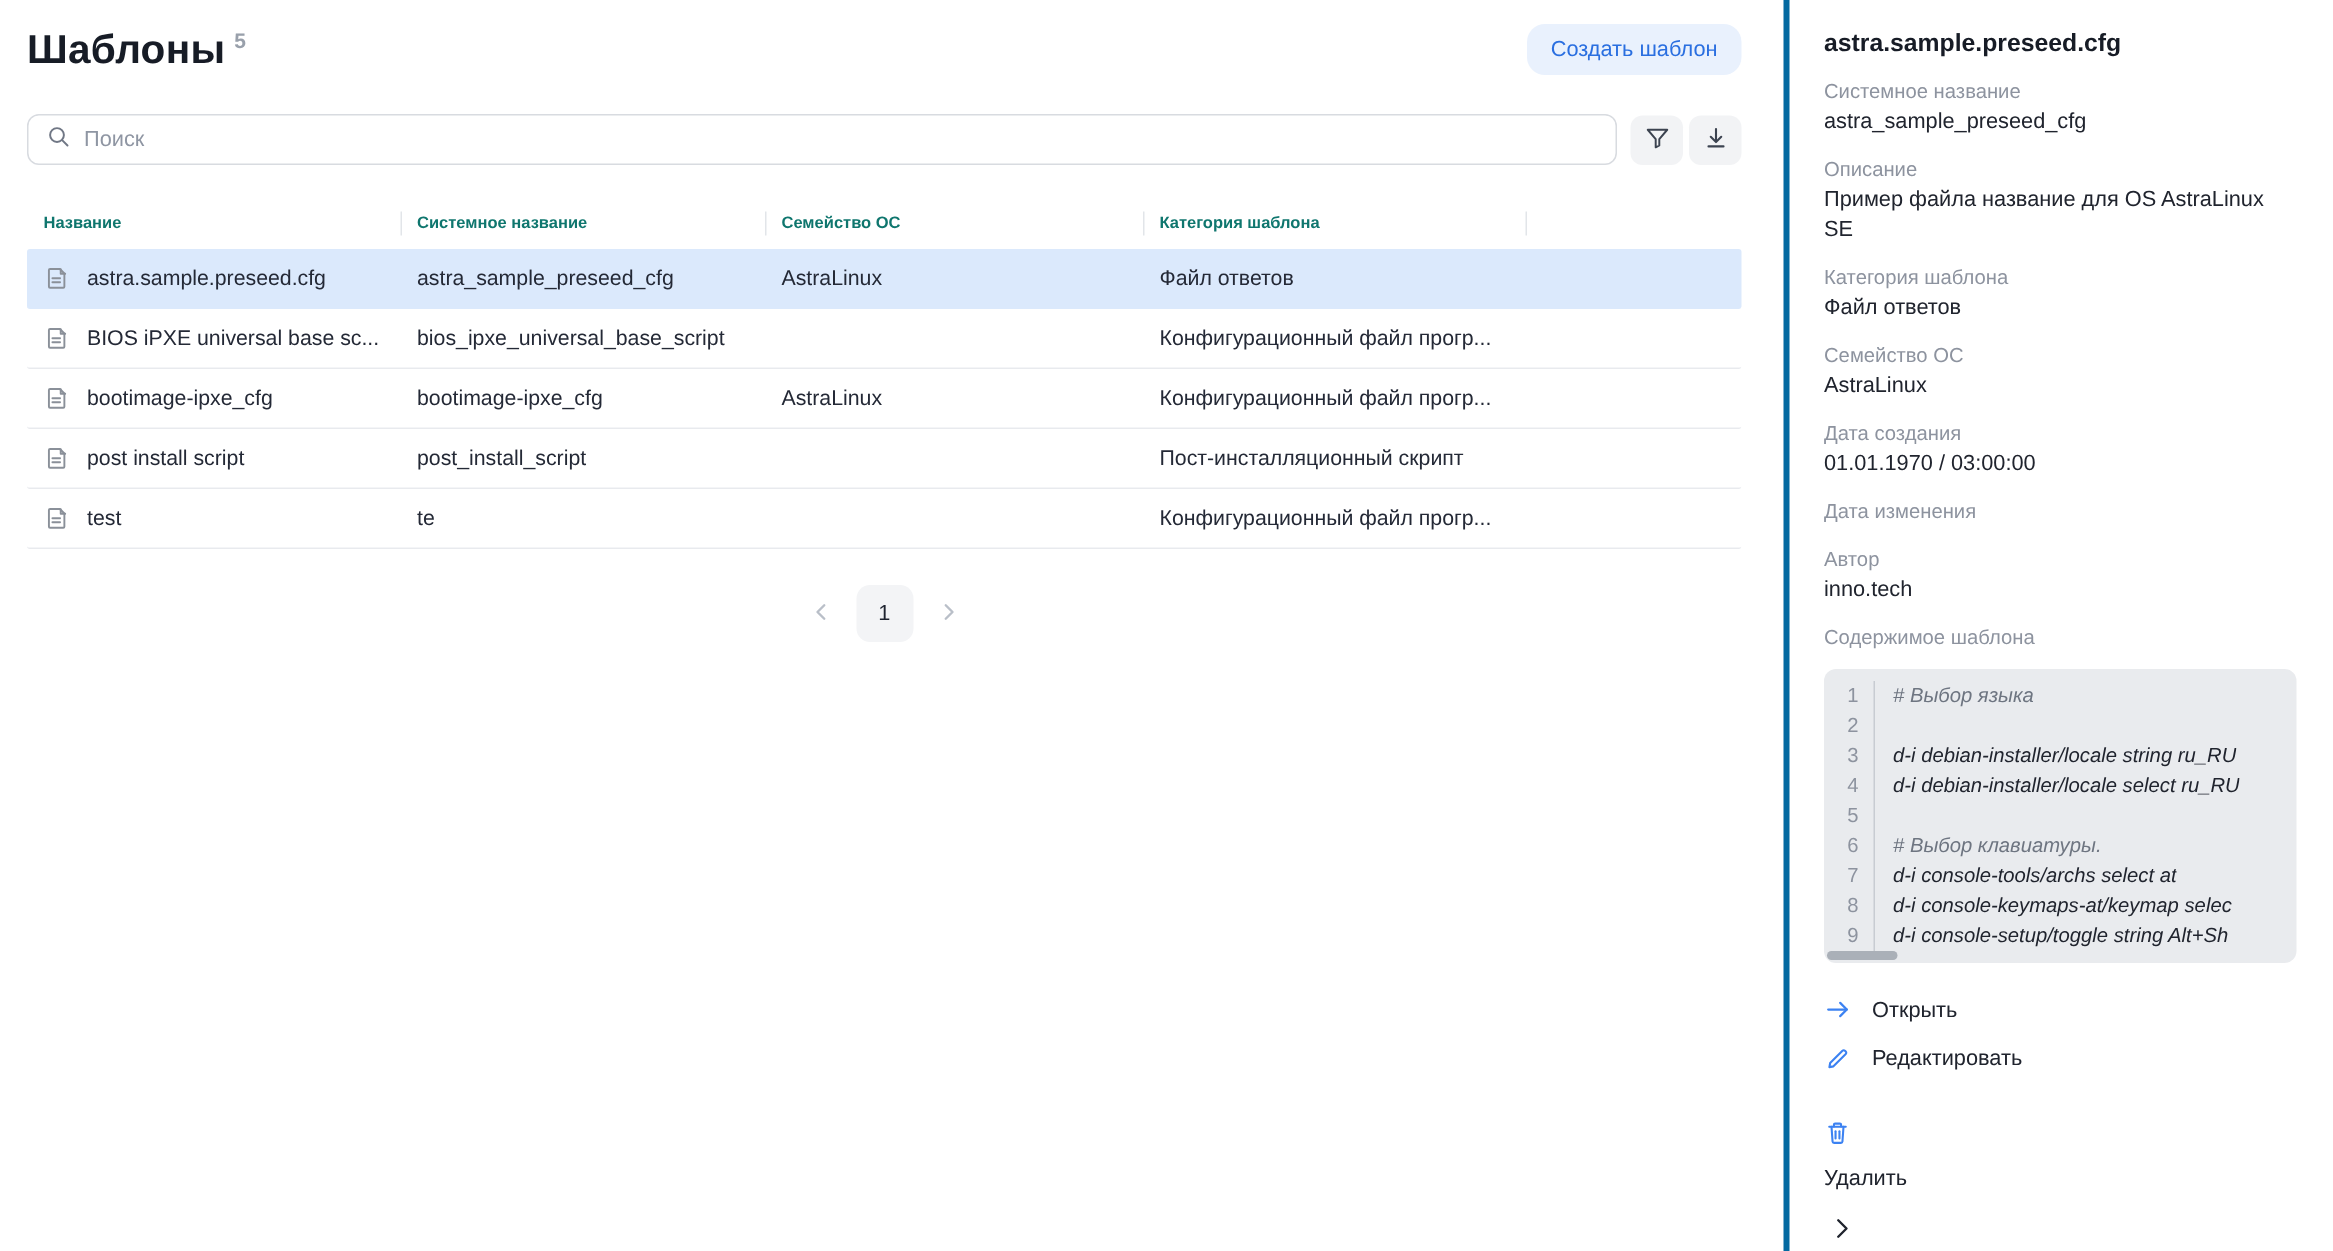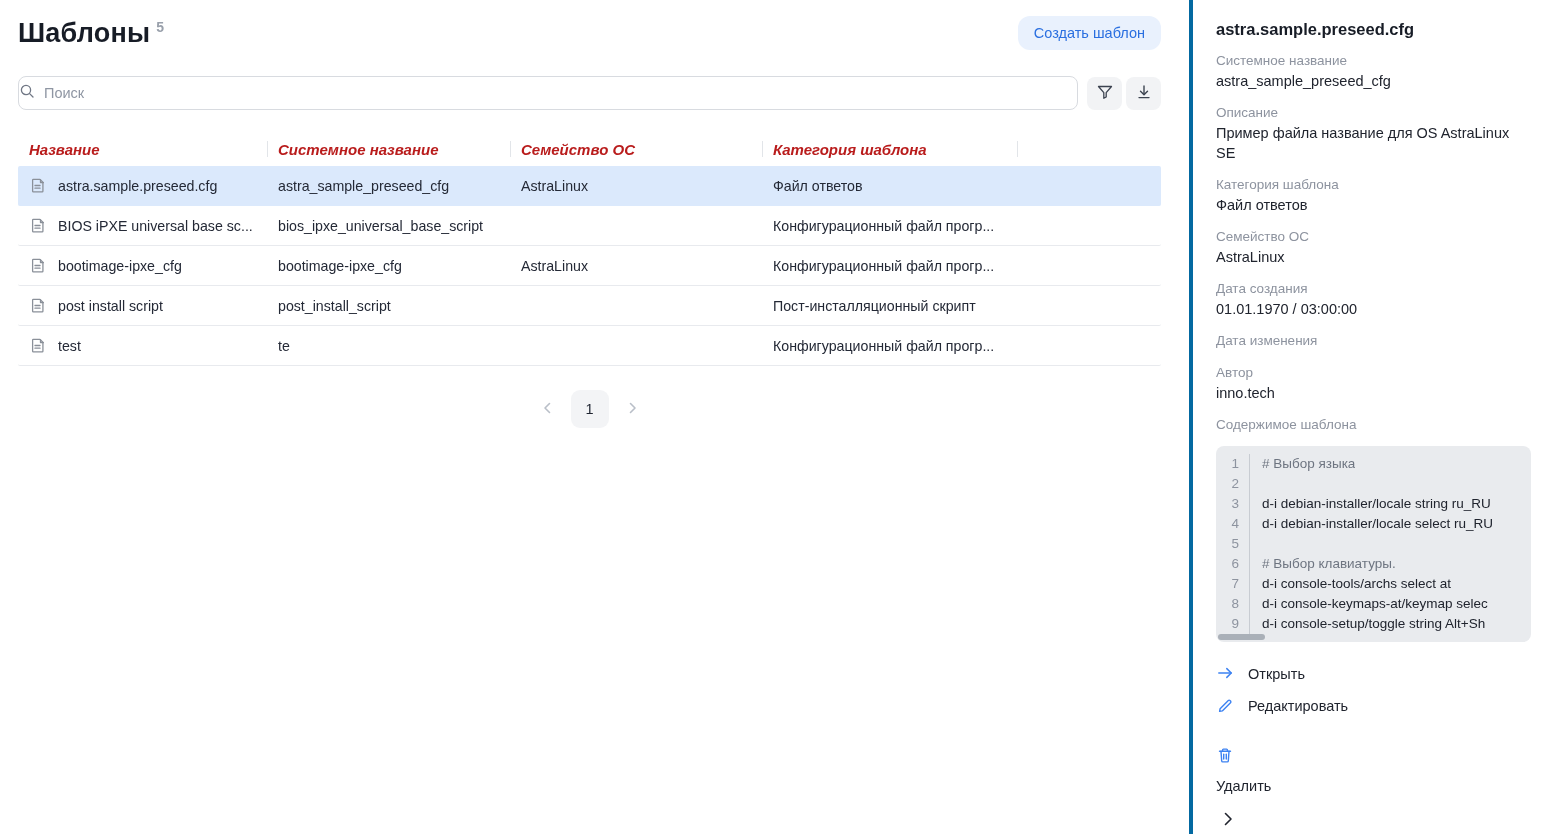--- a/index.html
+++ b/index.html
@@ -52,21 +52,21 @@
     display: flex;
     align-items: center;
   }
   .search-box {
     flex: 1;
     height: 34px;
     border: 1px solid #d8dbe0;
     border-radius: 8px;
     display: flex;
     align-items: center;
-    padding: 0 0;
+    padding: 0 12px;
     gap: 9px;
     background: #fff;
   }
   .search-box input {
     border: none;
     outline: none;
     flex: 1;
     font-family: inherit;
     font-size: 14.5px;
     color: #20242e;
@@ -85,29 +85,28 @@
     cursor: pointer;
     flex-shrink: 0;
   }
   .icon-btn.filter { margin-left: 9px; }
   .icon-btn.download { margin-left: 4px; }
 
   
   .table { margin-top: 22px; }
   .thead { display: flex; height: 34px; align-items: center; }
   .th {
-    font-size: 15px;
+    font-size: 11px;
     font-weight: 700;
-    color: #b91c1c;
+    color: #0f766e;
     padding-left: 11px;
     position: relative;
     height: 100%;
     display: flex;
     align-items: center;
-    font-style: italic;
   }
   .th + .th::before {
     content: "";
     position: absolute;
     left: 0;
     top: 50%;
     transform: translateY(-50%);
     width: 1px;
     height: 16px;
     background: #e2e5e9;
@@ -206,20 +205,21 @@
     text-align: right;
     padding-right: 10px;
     color: #8d939f;
     border-right: 1px solid #c8ccd2;
   }
   .code-line .ct {
     padding-left: 12px;
     white-space: nowrap;
     overflow: hidden;
     color: #20242e;
+    font-style: italic;
   }
   .code-line.comment .ct { color: #6e7581; }
   .hscroll-thumb {
     position: absolute;
     left: 2px;
     bottom: 2px;
     width: 47px;
     height: 6px;
     border-radius: 3px;
     background: #aab0b8;

